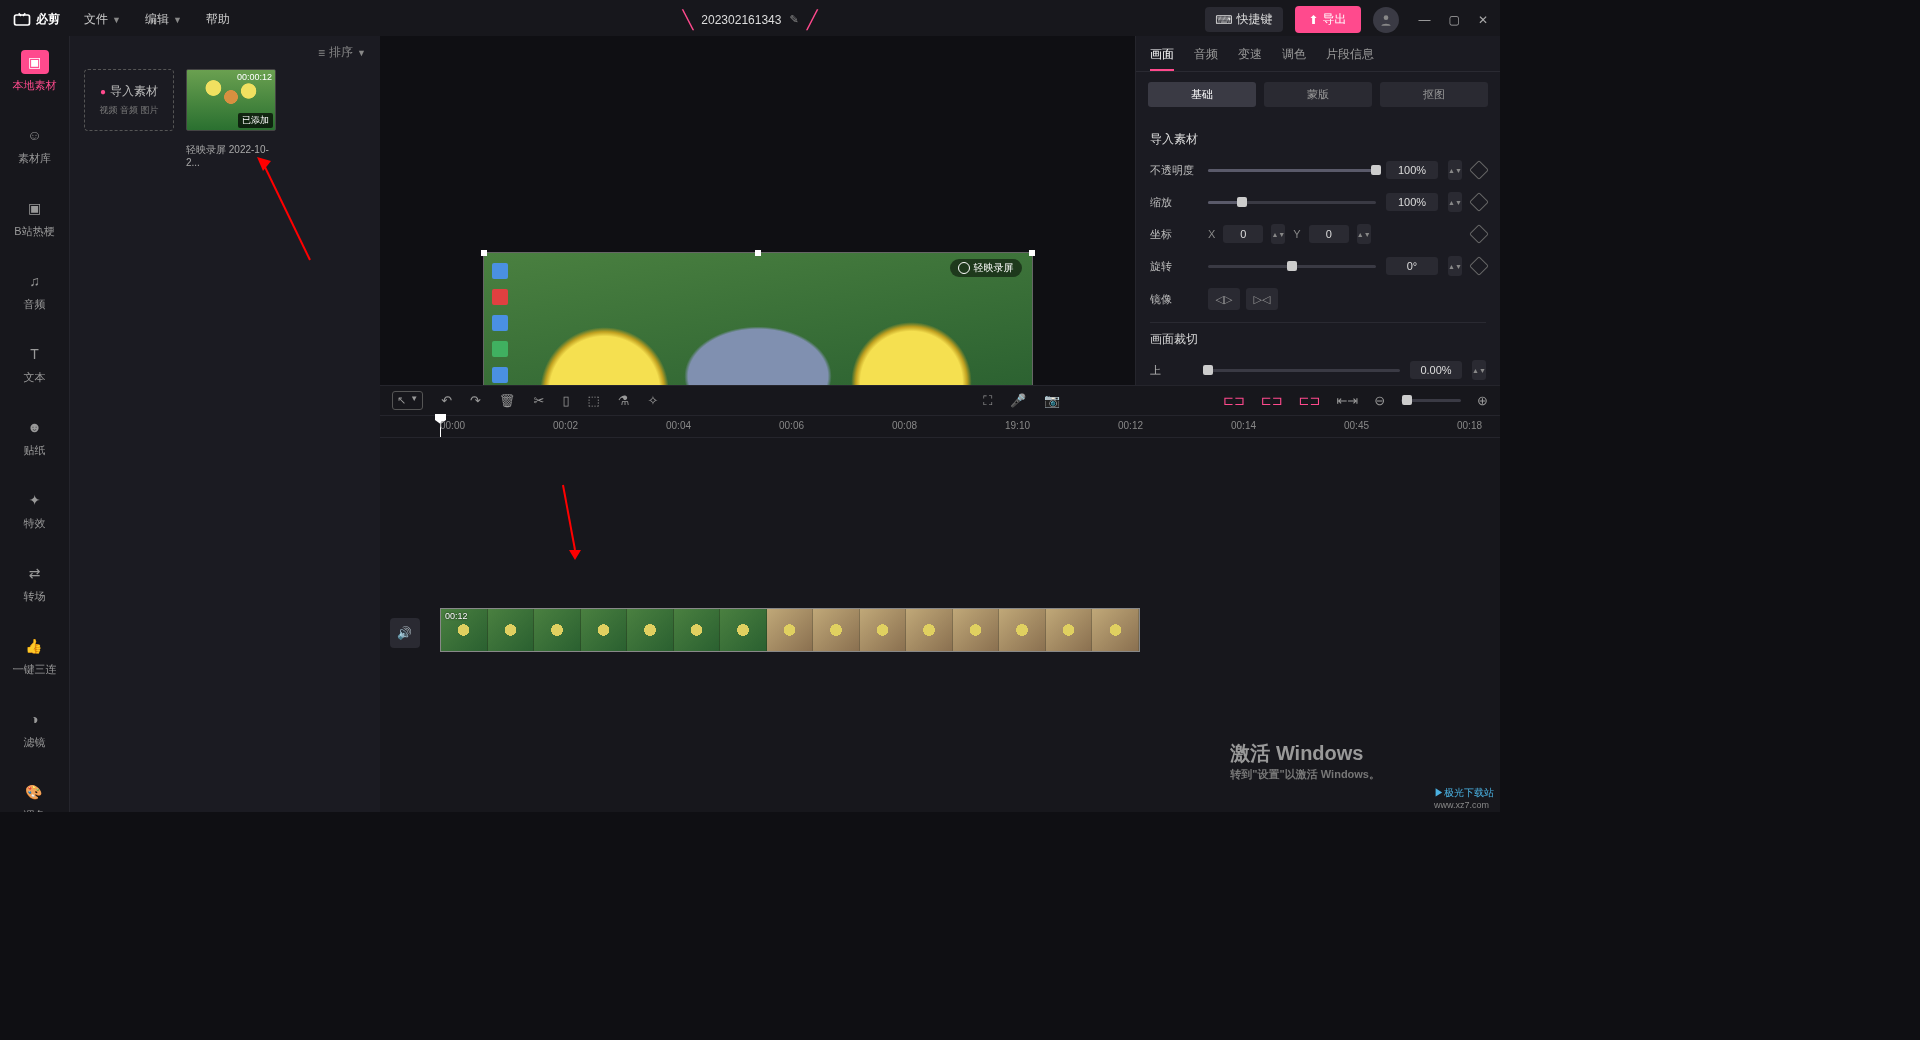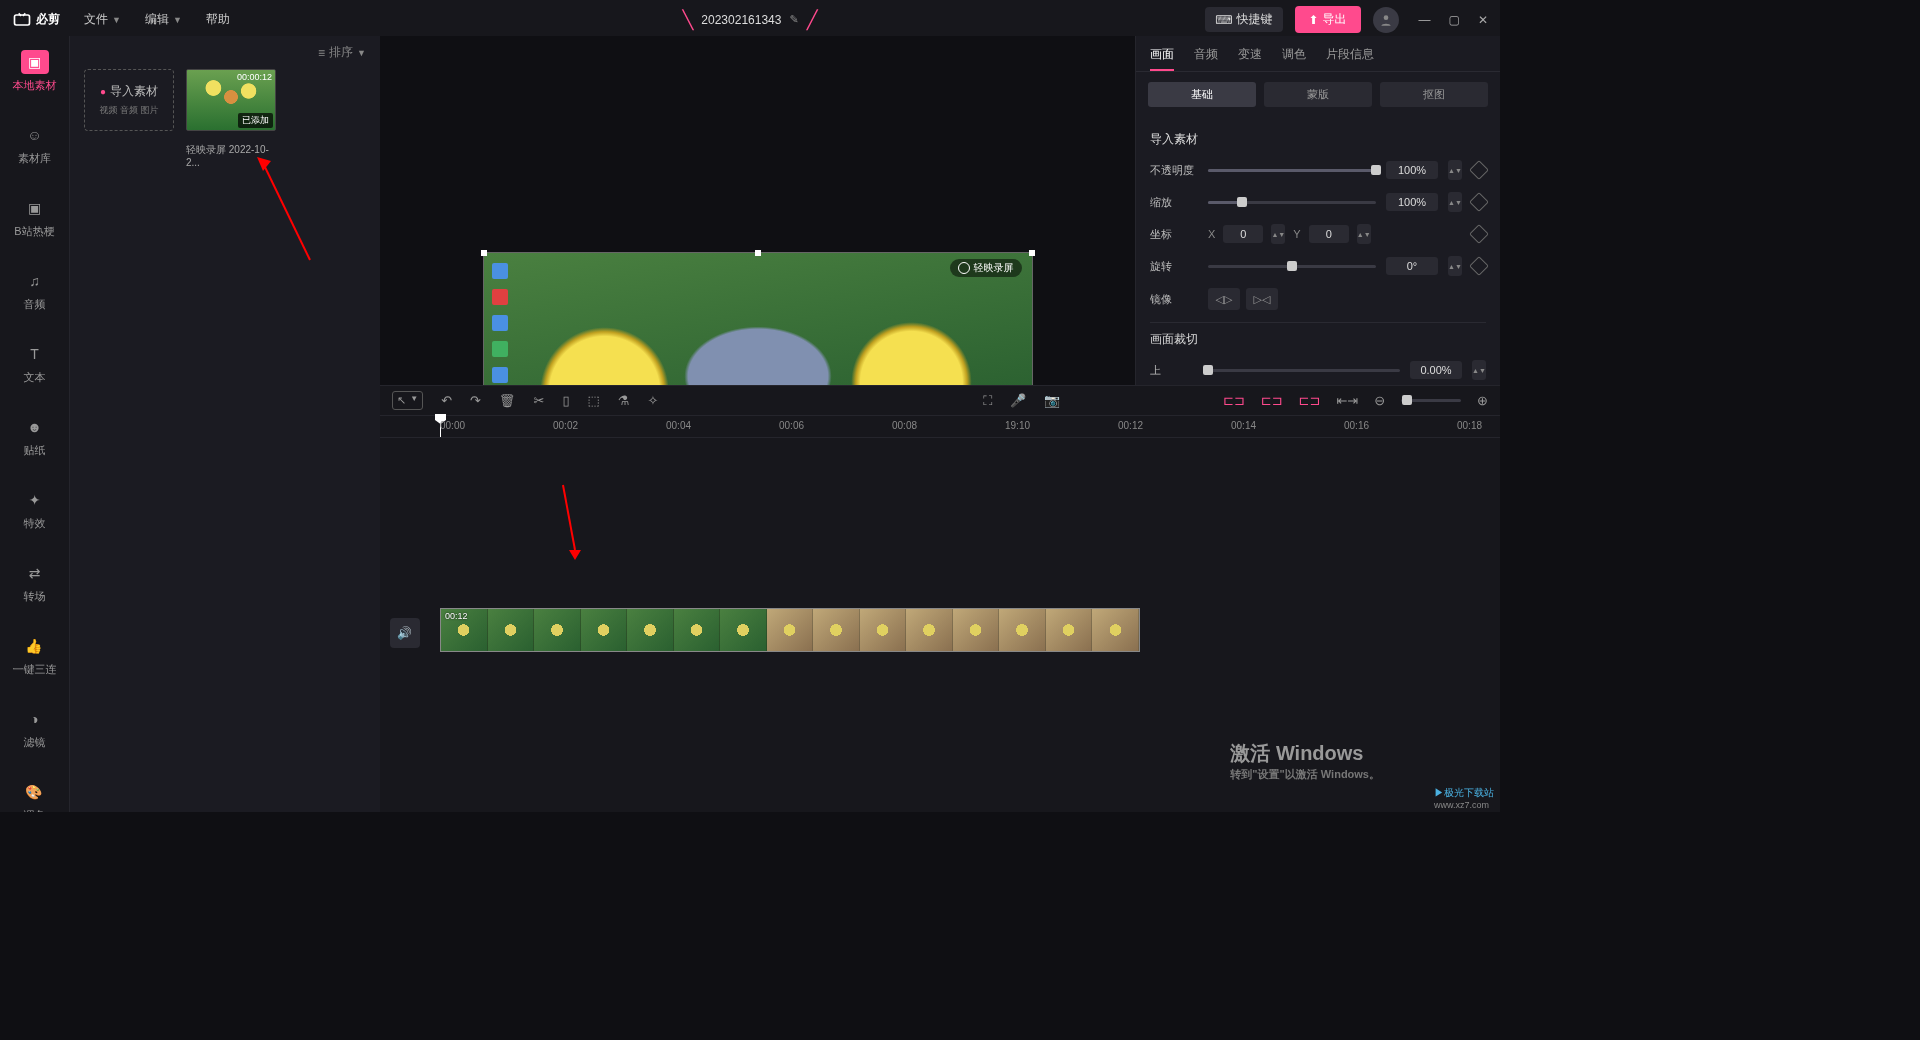--- a/index.html
+++ b/index.html
@@ -439,21 +439,21 @@
   <div class="ruler">
     <div class="playhead"></div>
     <span class="ruler-tick" style="left:60px">00:00</span>
     <span class="ruler-tick" style="left:173px">00:02</span>
     <span class="ruler-tick" style="left:286px">00:04</span>
     <span class="ruler-tick" style="left:399px">00:06</span>
     <span class="ruler-tick" style="left:512px">00:08</span>
     <span class="ruler-tick" style="left:625px">19:10</span>
     <span class="ruler-tick" style="left:738px">00:12</span>
     <span class="ruler-tick" style="left:851px">00:14</span>
-    <span class="ruler-tick" style="left:964px">00:16</span>
+    <span class="ruler-tick" style="left:964px">00:45</span>
     <span class="ruler-tick" style="left:1077px">00:18</span>
   </div>
   <div class="tracks">
     <div class="audio-toggle-col">🔊</div>
     <div class="clip">
       <div class="clip-dur">00:12</div>
       <div class="frame"></div>
         <div class="frame"></div>
         <div class="frame"></div>
         <div class="frame"></div>

